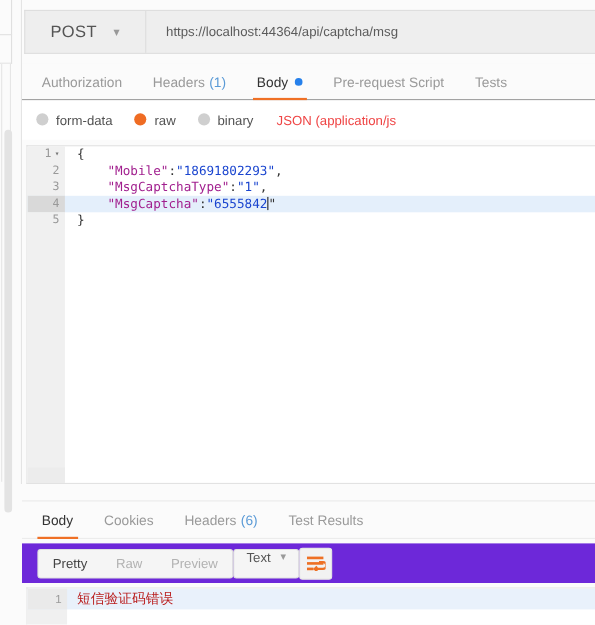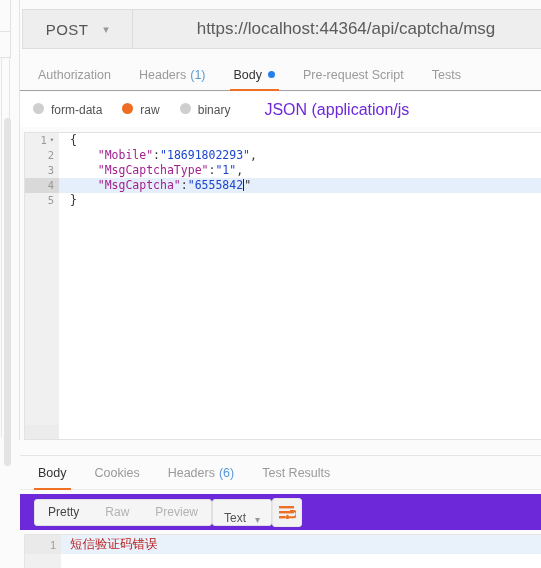--- a/index.html
+++ b/index.html
@@ -45,21 +45,21 @@
     display: flex; align-items: stretch;
   }
   .method {
     width: 110px; display: flex; align-items: center; justify-content: center;
     gap: 15px; border-right: 1px solid #dcdcdc;
     font-size: 15px; color: #555; letter-spacing: .4px;
   }
   .method .chev { font-size: 11px; color: #999; }
   .urltext {
     flex: 1; display: flex; align-items: center; padding-left: 18px;
-    font-size: 17px; color: #5b5b5b; justify-content: center;
+    font-size: 12px; color: #5b5b5b;
   }
 
   
   .req-tabs {
     position: absolute; left: 20px; top: 58px; right: 0; height: 33px;
     background: #fbfbfb; border-bottom: 1px solid #a3a3a3;
     display: flex; align-items: flex-start; padding-left: 4px;
   }
   .rtab {
     height: 33px; display: flex; align-items: center; padding: 0 14px;
@@ -81,21 +81,21 @@
     position: absolute; left: 20px; top: 92px; right: 0; height: 35px;
     background: #fff; display: flex; align-items: center; padding-left: 13px;
   }
   .radio-item { display: flex; margin-right: 20px; white-space: nowrap; }
   .radio-dot {
     width: 11px; height: 11px; border-radius: 50%; background: #cfcfcf;
     margin-right: 7px; flex: none;
   }
   .radio-dot.on { background: #ef6c23; }
   .radio-label { font-size: 12px; color: #525252; }
-  .json-type { font-size: 16px; color: #6d28d9; white-space: nowrap; margin-left: 14px; }
+  .json-type { font-size: 12px; color: #ef4444; white-space: nowrap; margin-left: 1px; }
 
   
   .editor {
     position: absolute; left: 24px; top: 132px; right: 0; height: 308px;
     background: #fff; border: 1px solid #e2e2e2; border-right: none;
     overflow: hidden;
   }
   .editor-gutterbg {
     position: absolute; left: 0; top: 0; width: 34px; bottom: 0; background: #f0f0f0;
   }
@@ -142,21 +142,21 @@
   .seg {
     display: flex; align-items: center; height: 27px;
     border: 1px solid #e0e0e0; border-radius: 3px; background: #f5f5f5;
   }
   .seg-btn {
     padding: 0 13px; height: 27px; display: flex; align-items: center;
     font-size: 12px; color: #b2b2b2;
   }
   .seg-btn.active { color: #444; }
   .sel {
-    display: flex; align-items: flex-end; gap: 9px; height: 27px; padding: 0 11px;
+    display: flex; align-items: flex-start; gap: 9px; height: 27px; padding: 0 11px;
     border: 1px solid #e0e0e0; border-radius: 3px; background: #f5f5f5;
     font-size: 12px; color: #555;
   }
   .sel .chev { font-size: 10px; color: #999; }
   .wrap-btn {
     width: 30px; height: 29px; border: 1px solid #e6e6e6; border-radius: 3px;
     background: #f2f2f2; display: flex; align-items: center; justify-content: center;
   }
 
   .resp-body {

